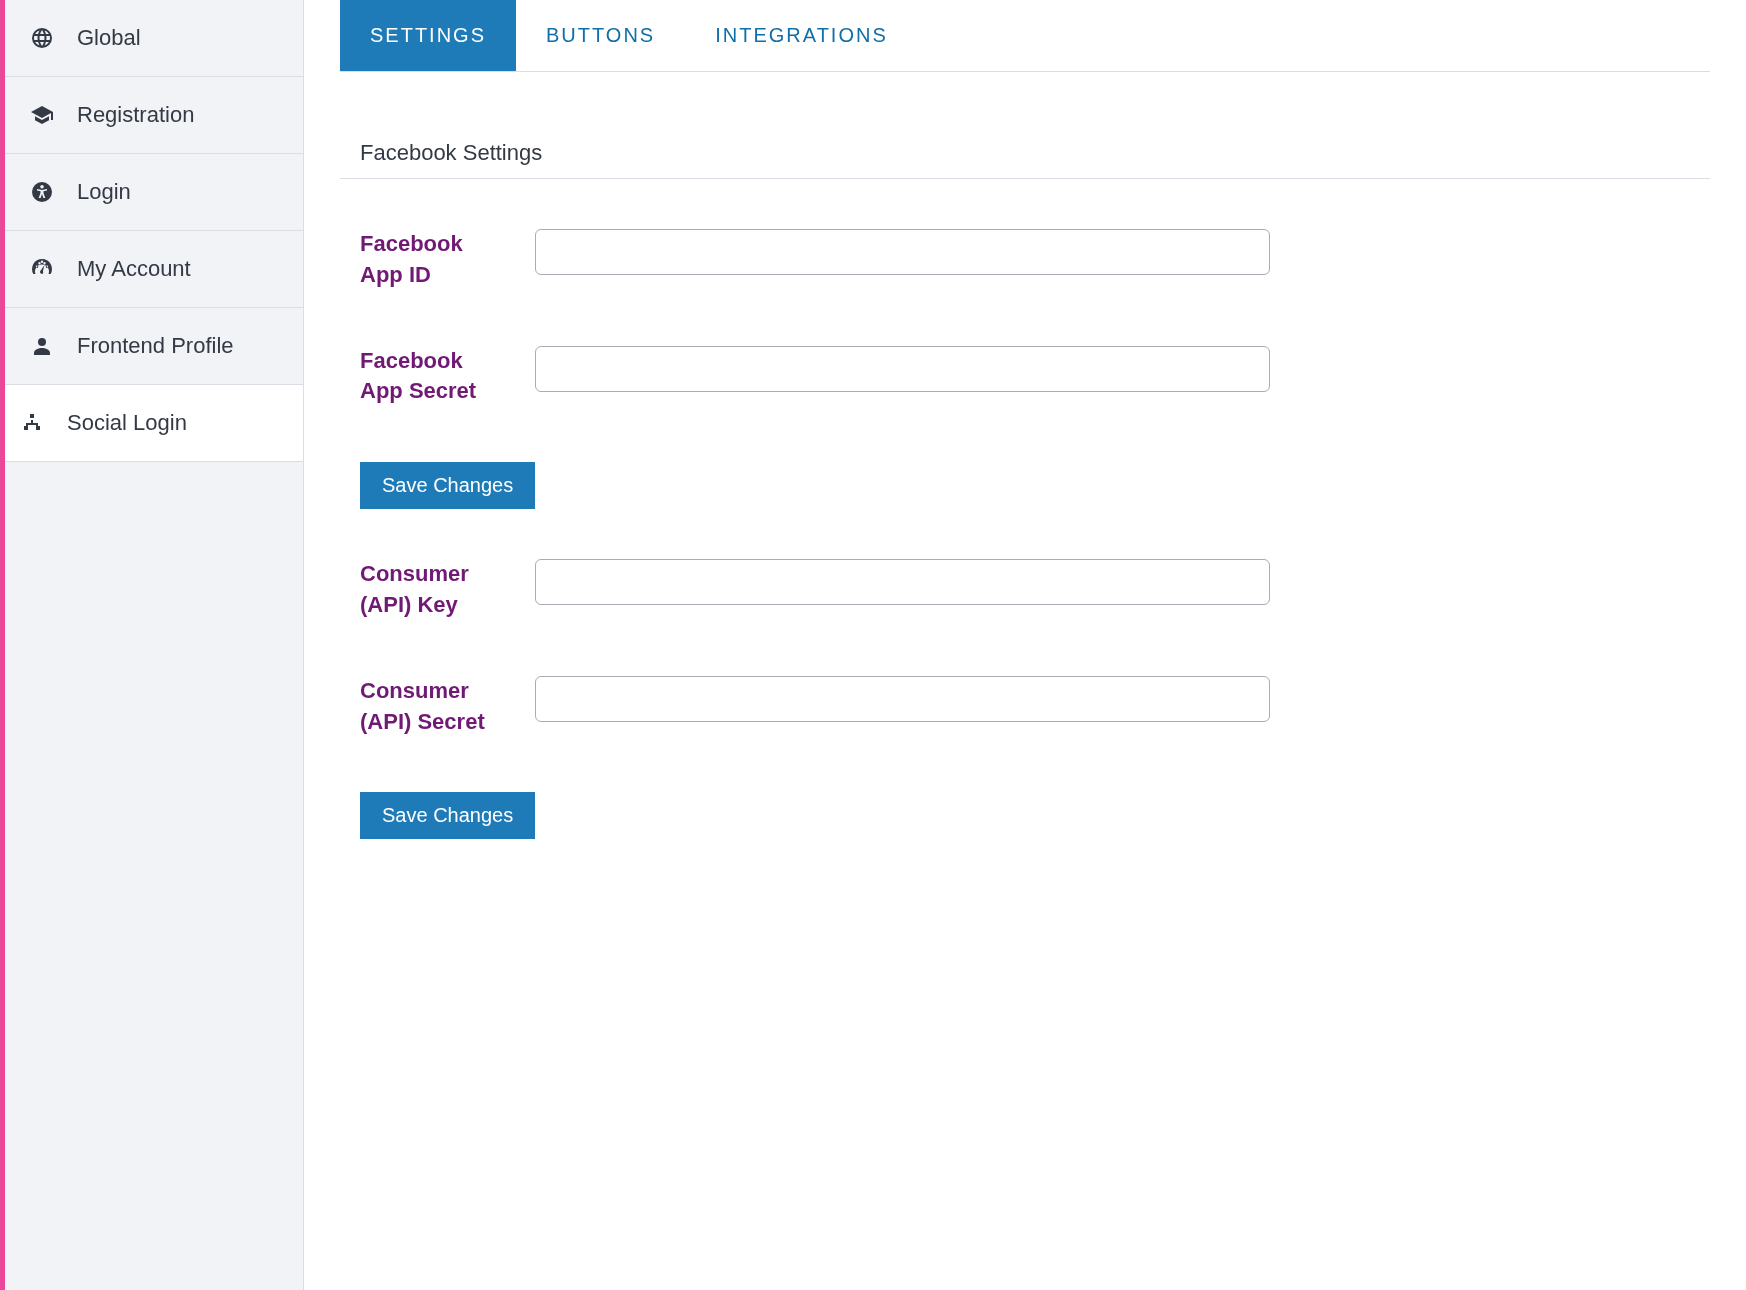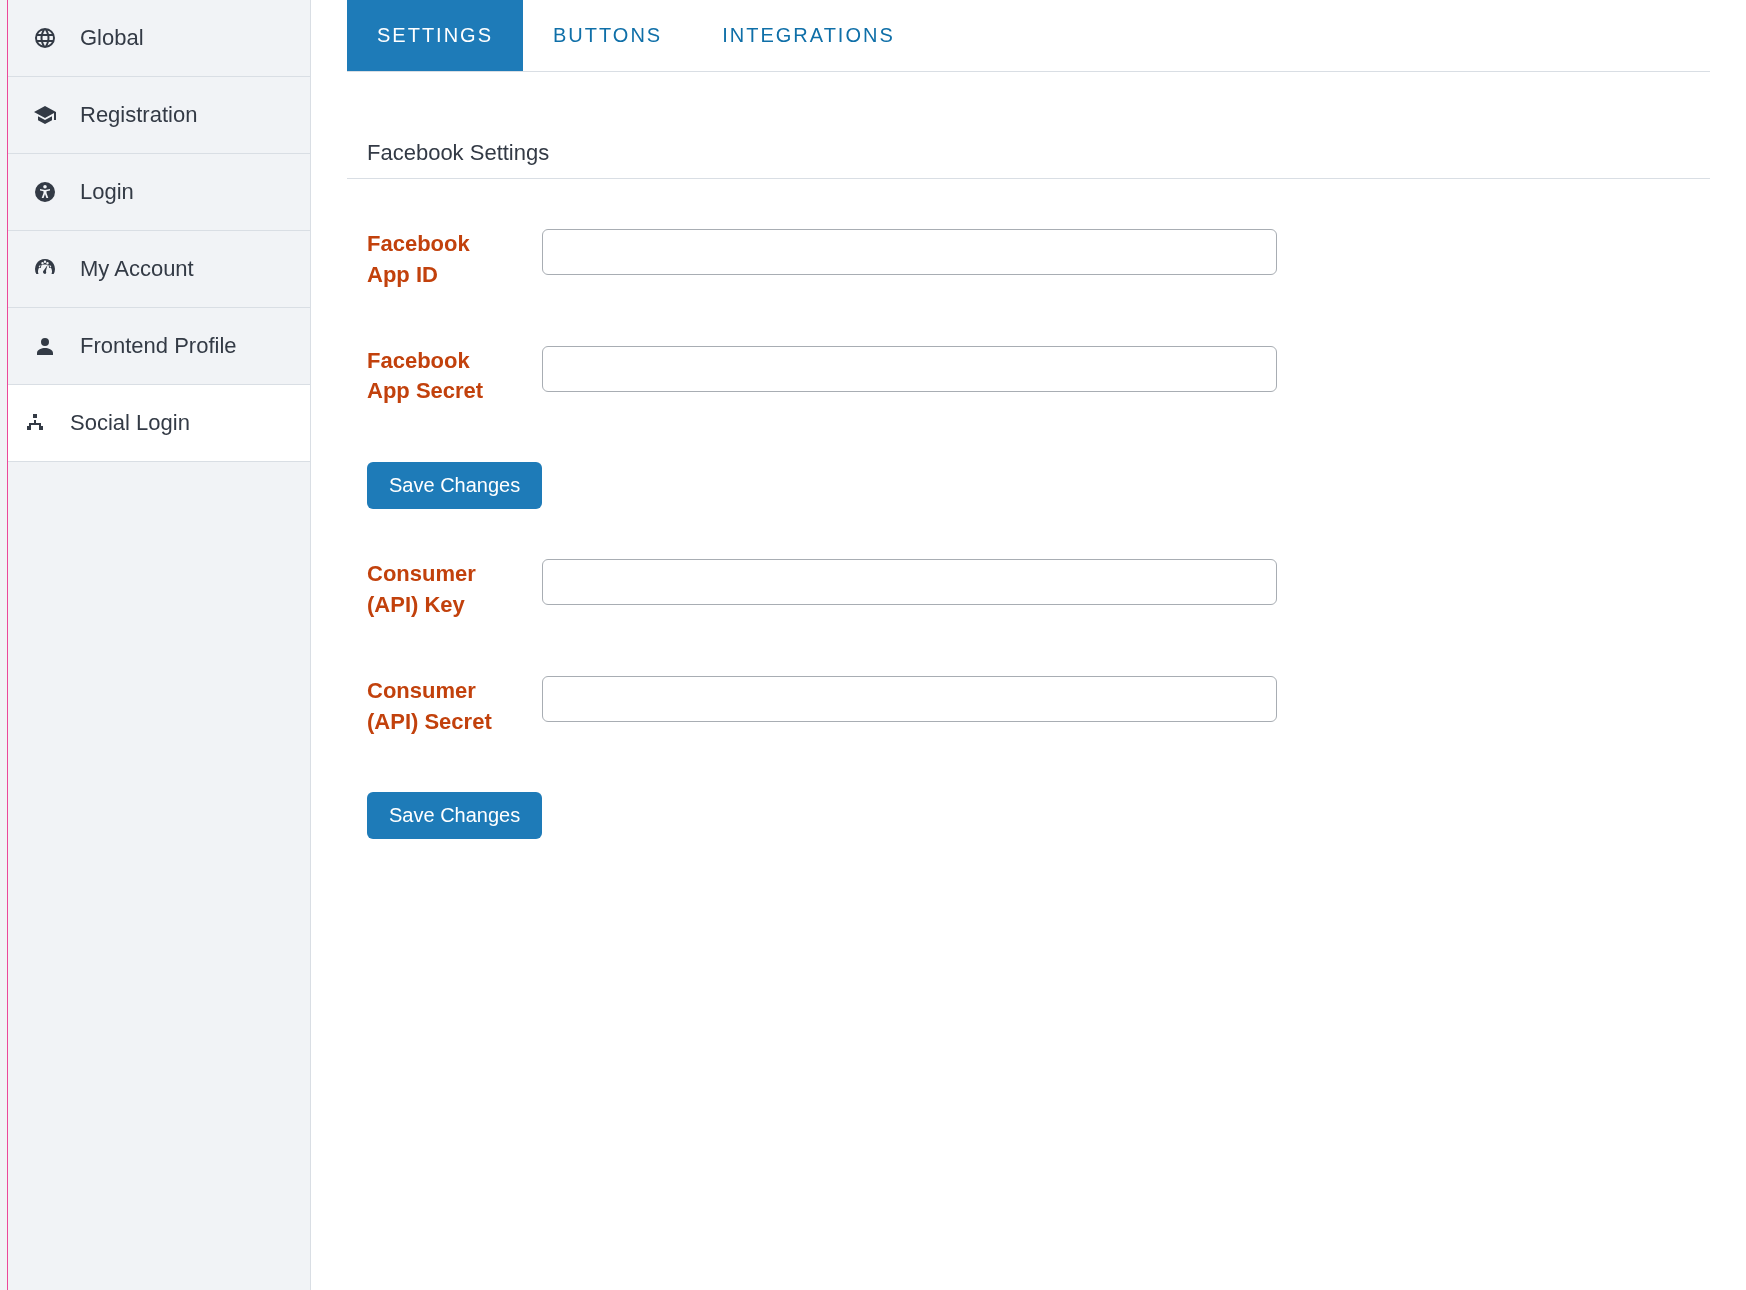--- a/index.html
+++ b/index.html
@@ -9,22 +9,21 @@
     background: #f1f3f6;
     color: #333a45;
     width: 1746px;
     font-size: 21px;
   }
   .layout { display: flex; min-height: 100%; }
   .sidebar {
     width: 304px;
     background: #f1f3f6;
     border-right: 1px solid #d9dee4;
-    border-left: 1px solid #ec4899;
-    margin-left: 7px;
+    border-left: 5px solid #ec4899;
   }
   .sidebar-item {
     display: flex;
     align-items: center;
     padding: 25px 22px;
     border-bottom: 1px solid #d9dee4;
     cursor: pointer;
     background: #f1f3f6;
     gap: 20px;
   }
@@ -80,41 +79,41 @@
     align-items: flex-start;
     padding: 0 20px;
     margin-bottom: 55px;
     gap: 45px;
   }
   .form-label {
     width: 130px;
     flex-shrink: 0;
     font-size: 22px;
     font-weight: 600;
-    color: #c2410c;
+    color: #701a75;
     line-height: 1.4;
   }
   .form-input {
     flex: 1;
     height: 46px;
     border: 1px solid #a8adb3;
     border-radius: 6px;
     padding: 8px 12px;
     font-size: 20px;
     background: #ffffff;
     max-width: 735px;
   }
   .btn-save {
     display: inline-block;
     margin: 0 20px 50px;
     padding: 12px 22px;
     background: #1e7bb8;
     color: #ffffff;
     border: none;
-    border-radius: 6px;
+    border-radius: 0;
     font-size: 20px;
     cursor: pointer;
   }
 </style>
 </head>
 <body>
 
 <div class="layout">
 
   <nav class="sidebar">

